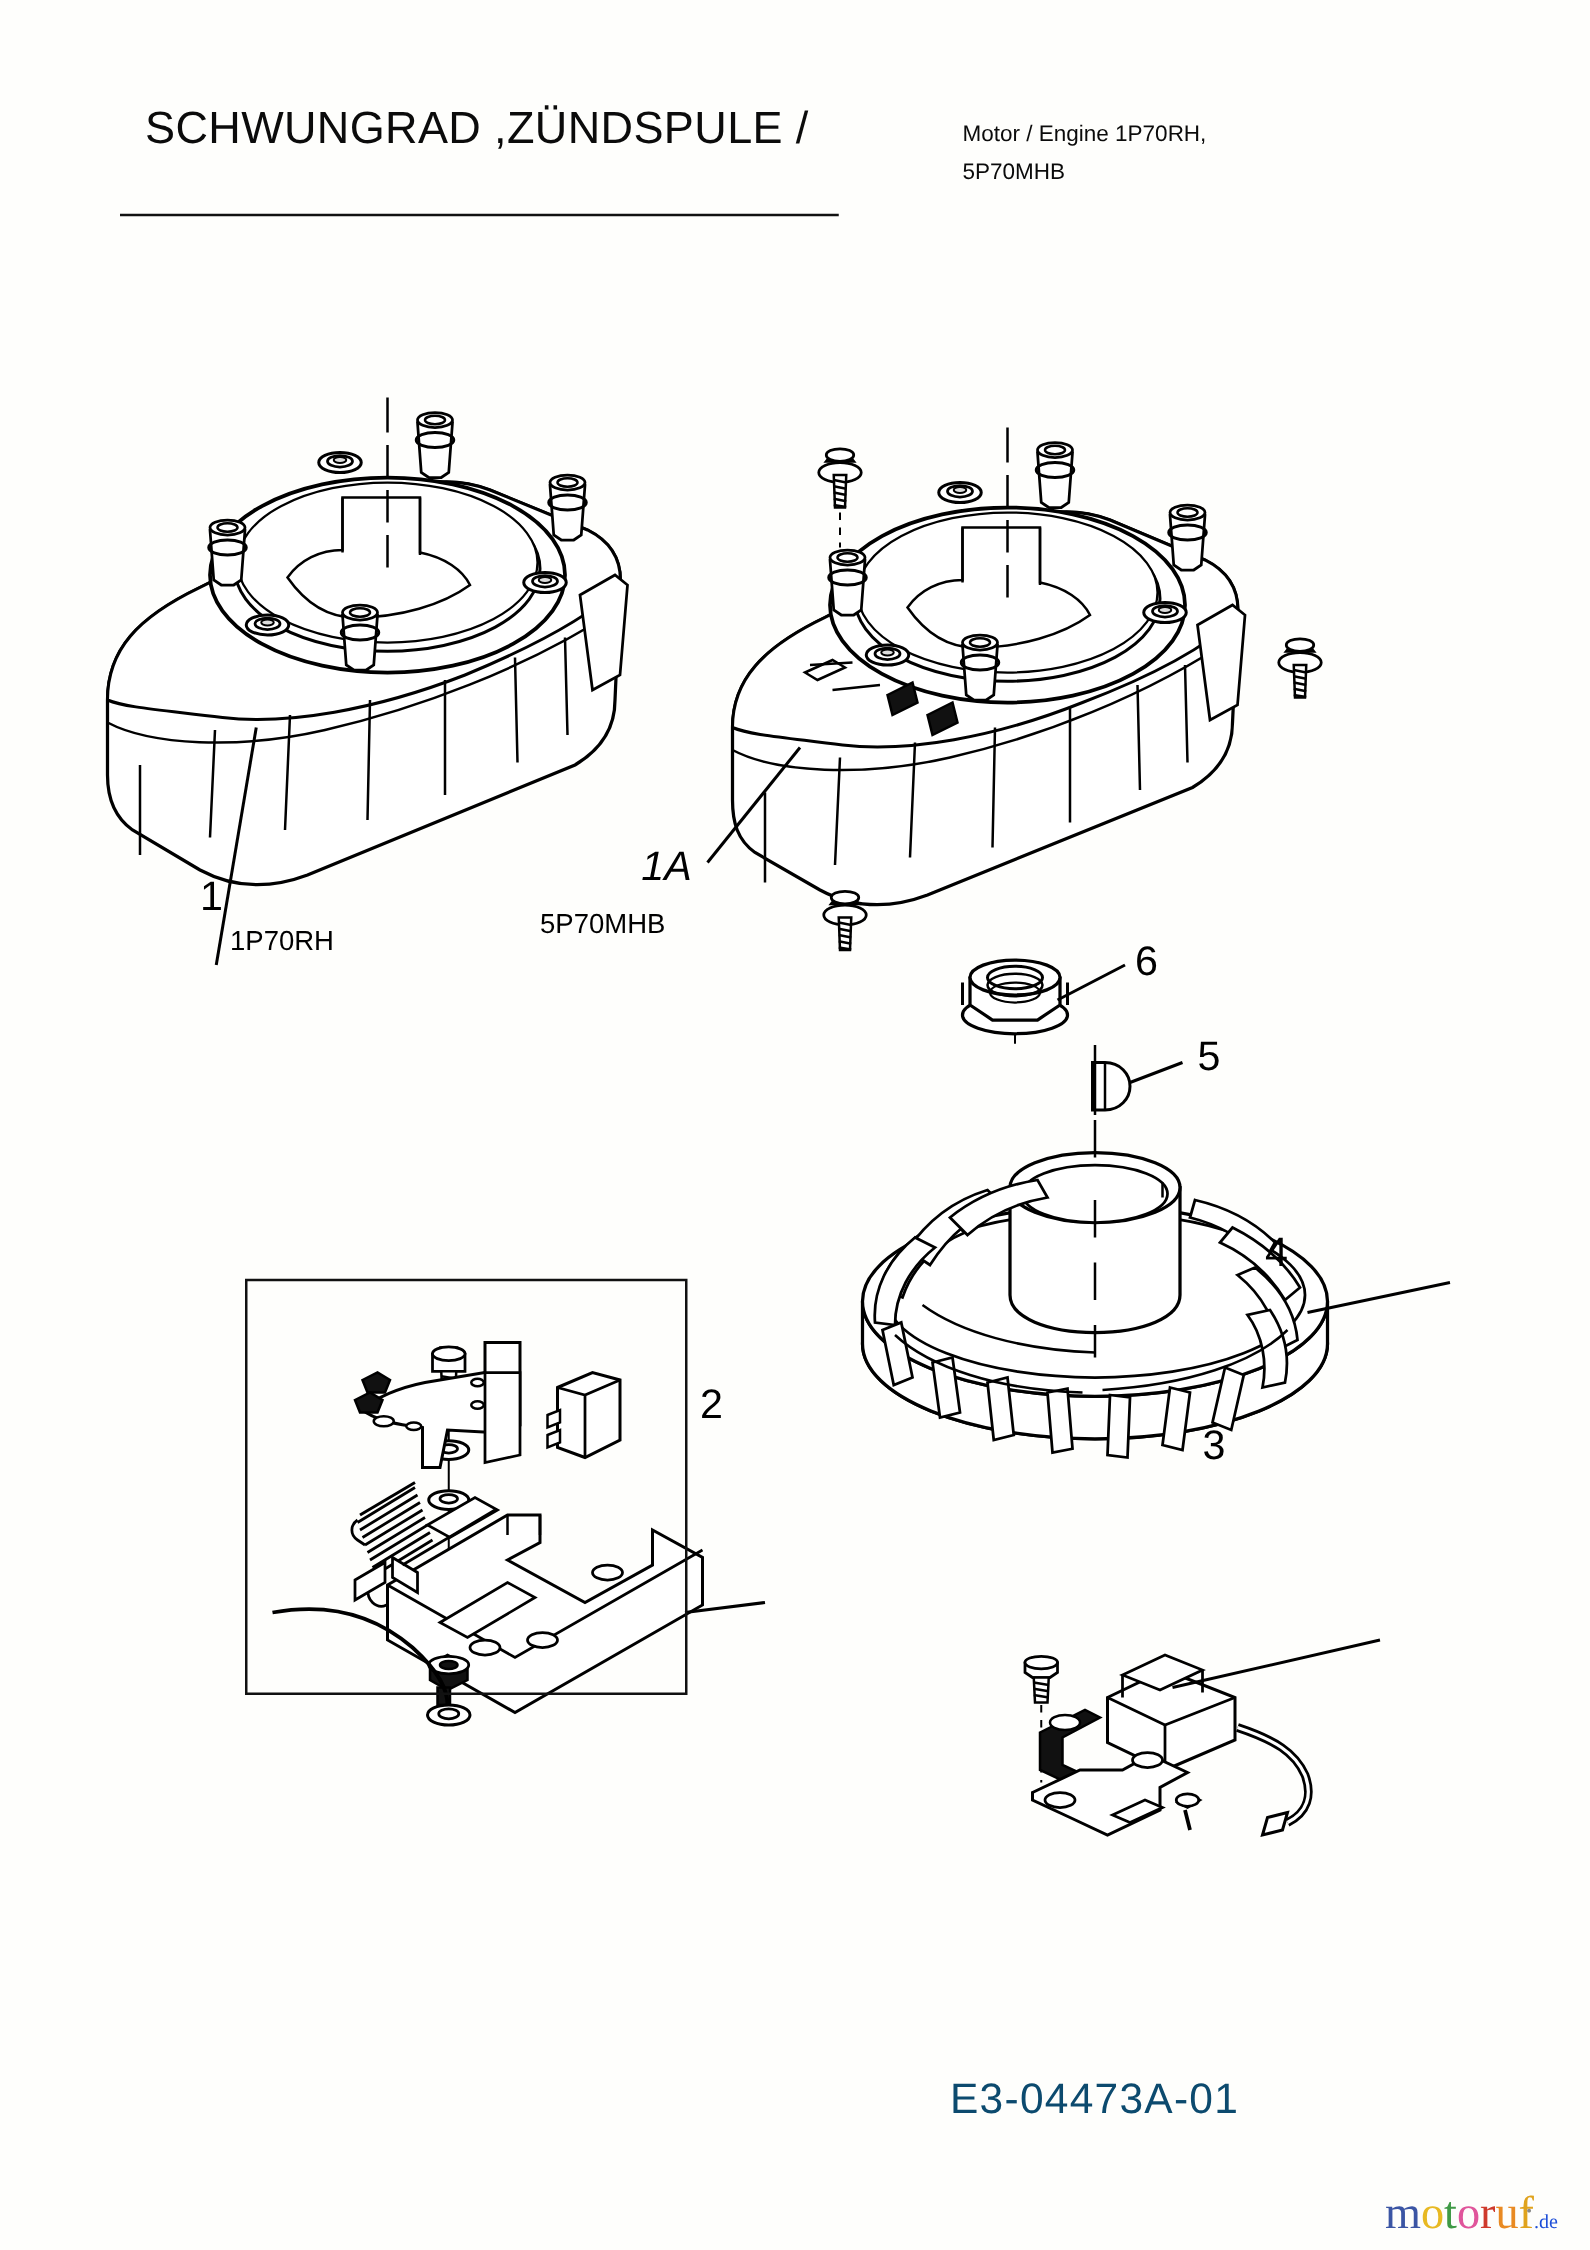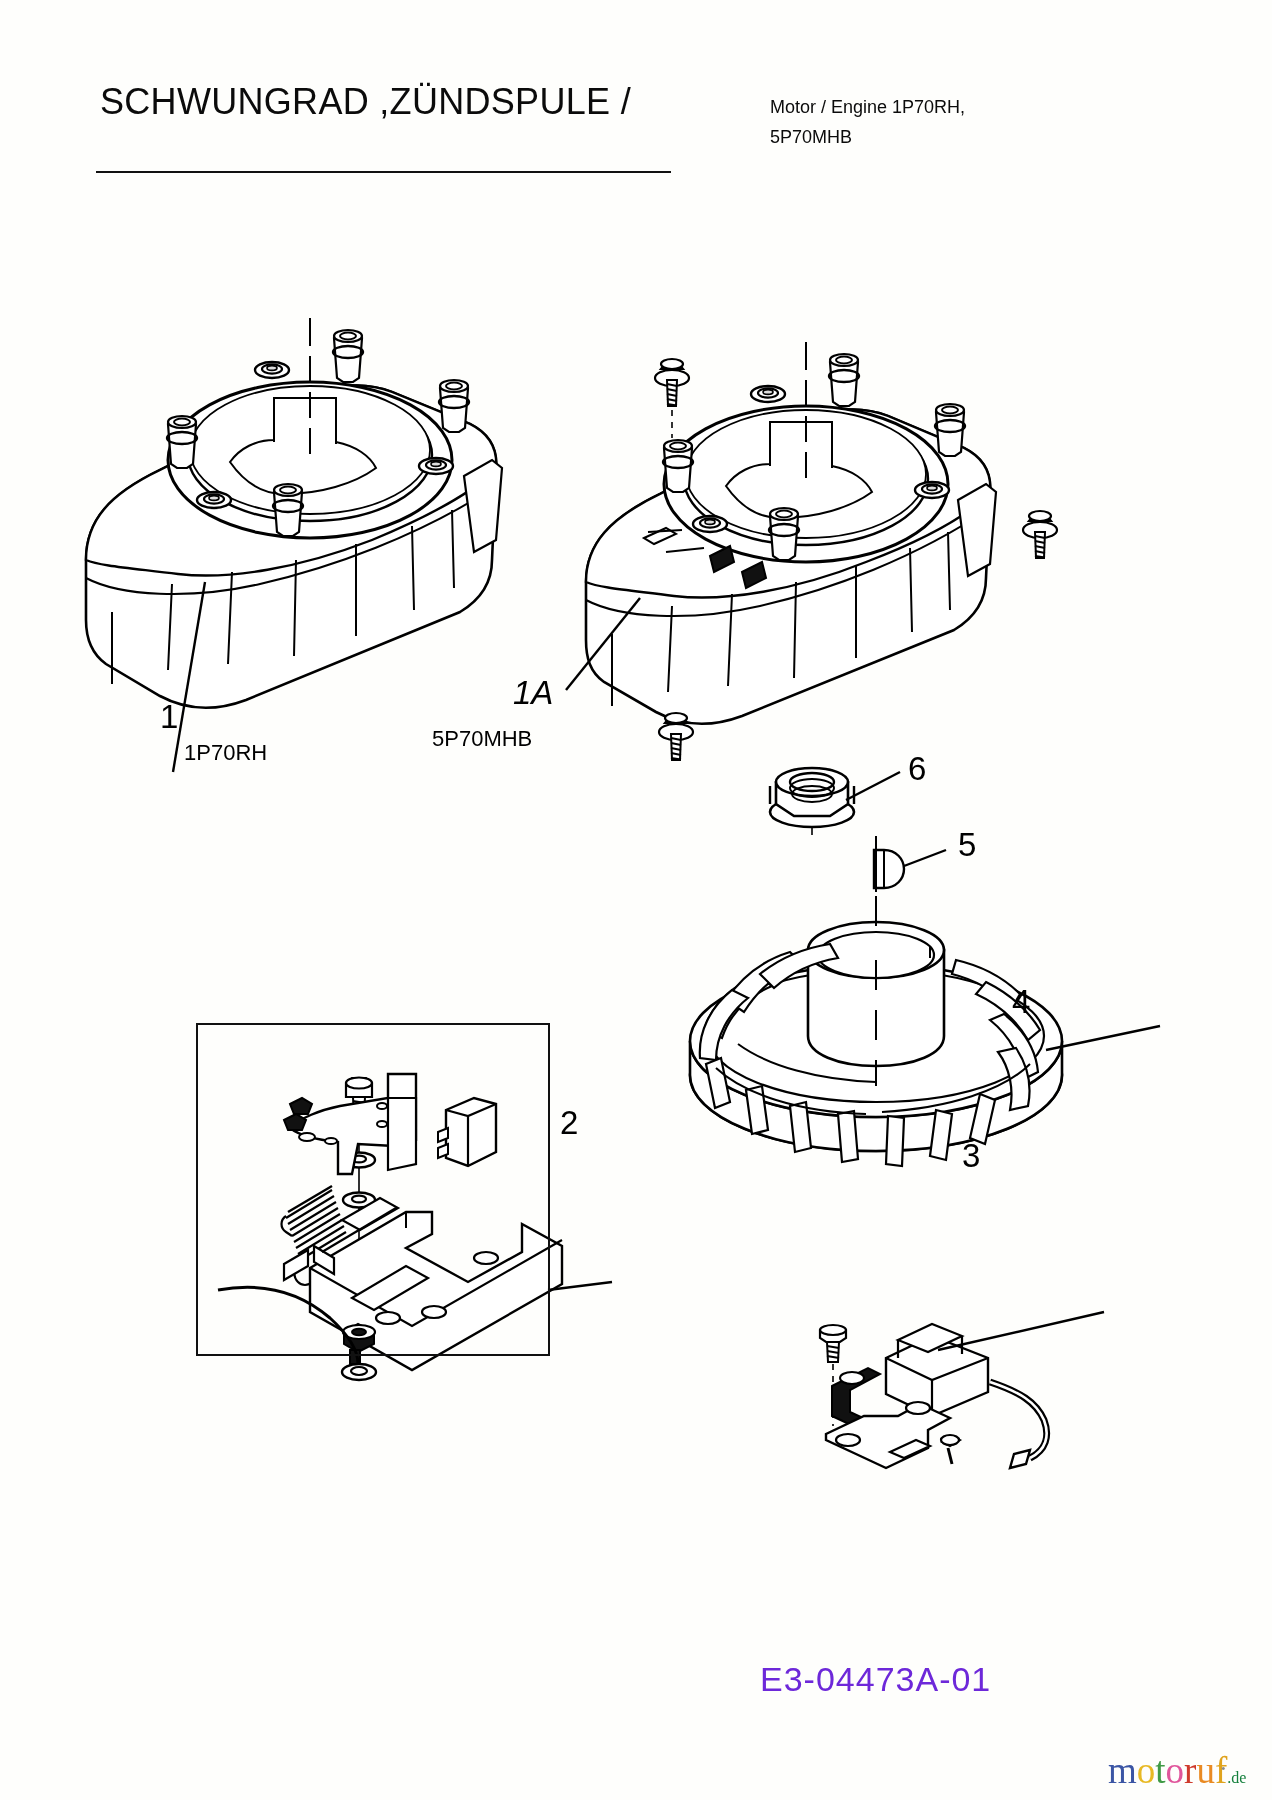--- a/index.html
+++ b/index.html
@@ -5,57 +5,57 @@
 <style>
   html,body{margin:0;padding:0;background:#fdfdfb;}
   body{
     width:1272px;height:1800px;position:relative;overflow:hidden;
     font-family:"Liberation Sans", sans-serif;color:#000;
   }
   .page{position:absolute;inset:0;background:#fefefc;}
 
   
   .title{
-    position:absolute;left:100px;top:78px;width:600px;
+    position:absolute;left:116px;top:78px;width:600px;
     font-size:36px;line-height:48px;letter-spacing:0.3px;color:#0b0b0b;
   }
   .title-rule{
     position:absolute;left:96px;top:171px;width:575px;height:2px;background:#111;
   }
   .engine-note{
     position:absolute;left:770px;top:92px;width:330px;
     font-size:18px;line-height:30px;color:#0b0b0b;
   }
 
   
   .num{position:absolute;font-size:33px;line-height:33px;color:#000;}
   .sub{position:absolute;font-size:22px;line-height:22px;color:#000;}
 
   .docnum{
     position:absolute;left:760px;top:1660px;
-    font-size:34px;letter-spacing:1px;color:#6d28d9;
+    font-size:34px;letter-spacing:1px;color:#0c4a6e;
   }
 
   
   .itembox{
     position:absolute;left:196px;top:1023px;width:350px;height:329px;
     border:2px solid #111;background:transparent;
   }
 
   
   .art{position:absolute;left:0;top:0;width:1272px;height:1800px;pointer-events:none;}
   .art *{vector-effect:non-scaling-stroke;}
 
   
   .wm{
     position:absolute;left:1108px;top:1752px;
     font-family:"Liberation Serif", serif;font-size:37px;line-height:37px;
     white-space:nowrap;
   }
-  .wm .d{font-size:16px;color:#15803d;margin-top:17px;}
+  .wm .d{font-size:16px;color:#1d4ed8;margin-top:17px;}
   .wm .dot{position:absolute;left:113px;top:-2px;font-size:13px;color:#8a8a8a;}
 </style>
 </head>
 <body>
 
 <div class="page">
 
   <div class="title">
     <div>SCHWUNGRAD ,ZÜNDSPULE /</div>
   </div>

